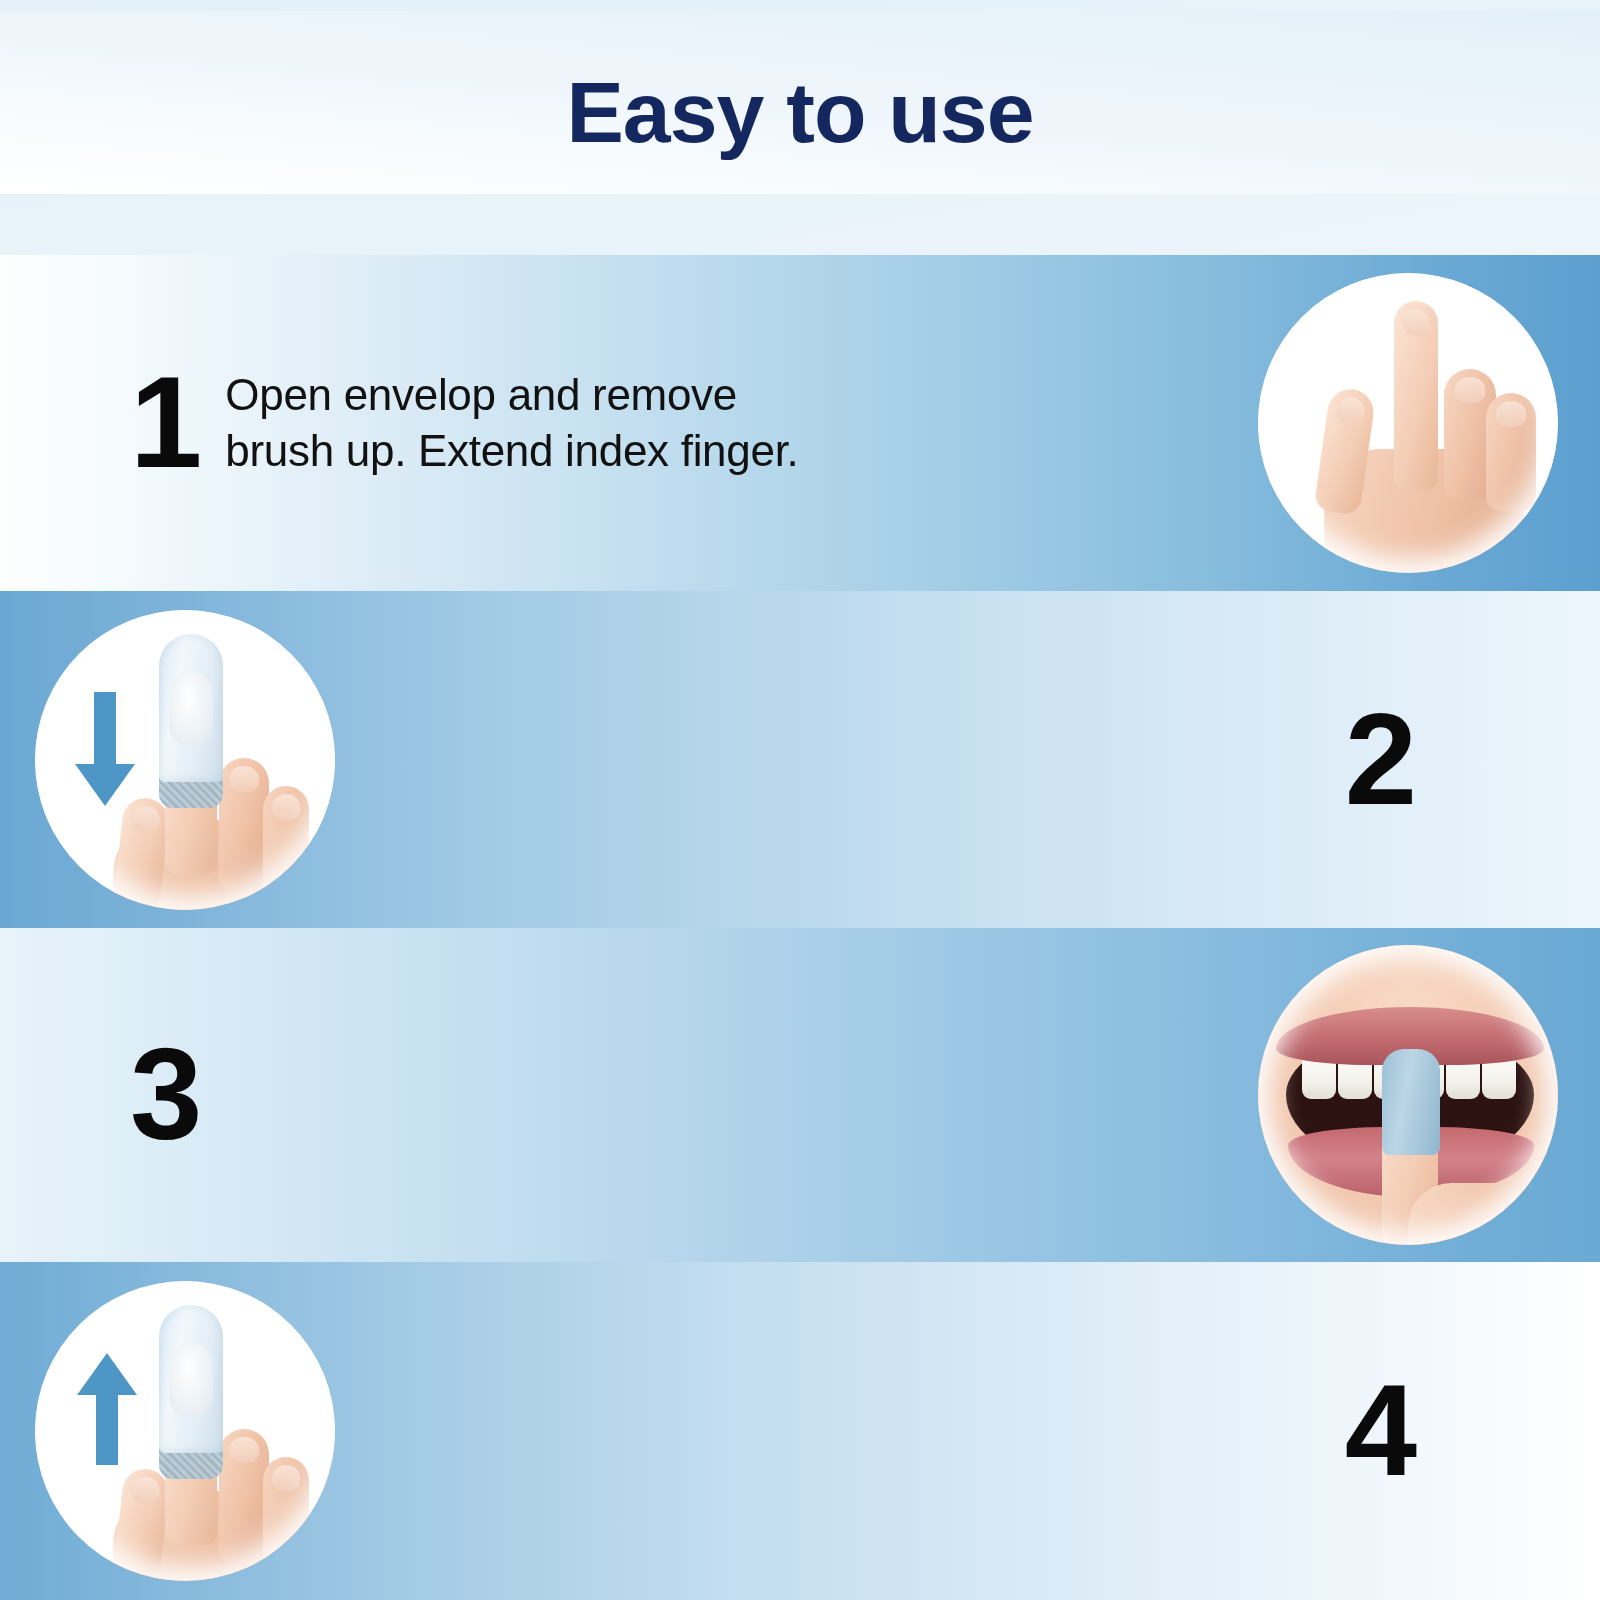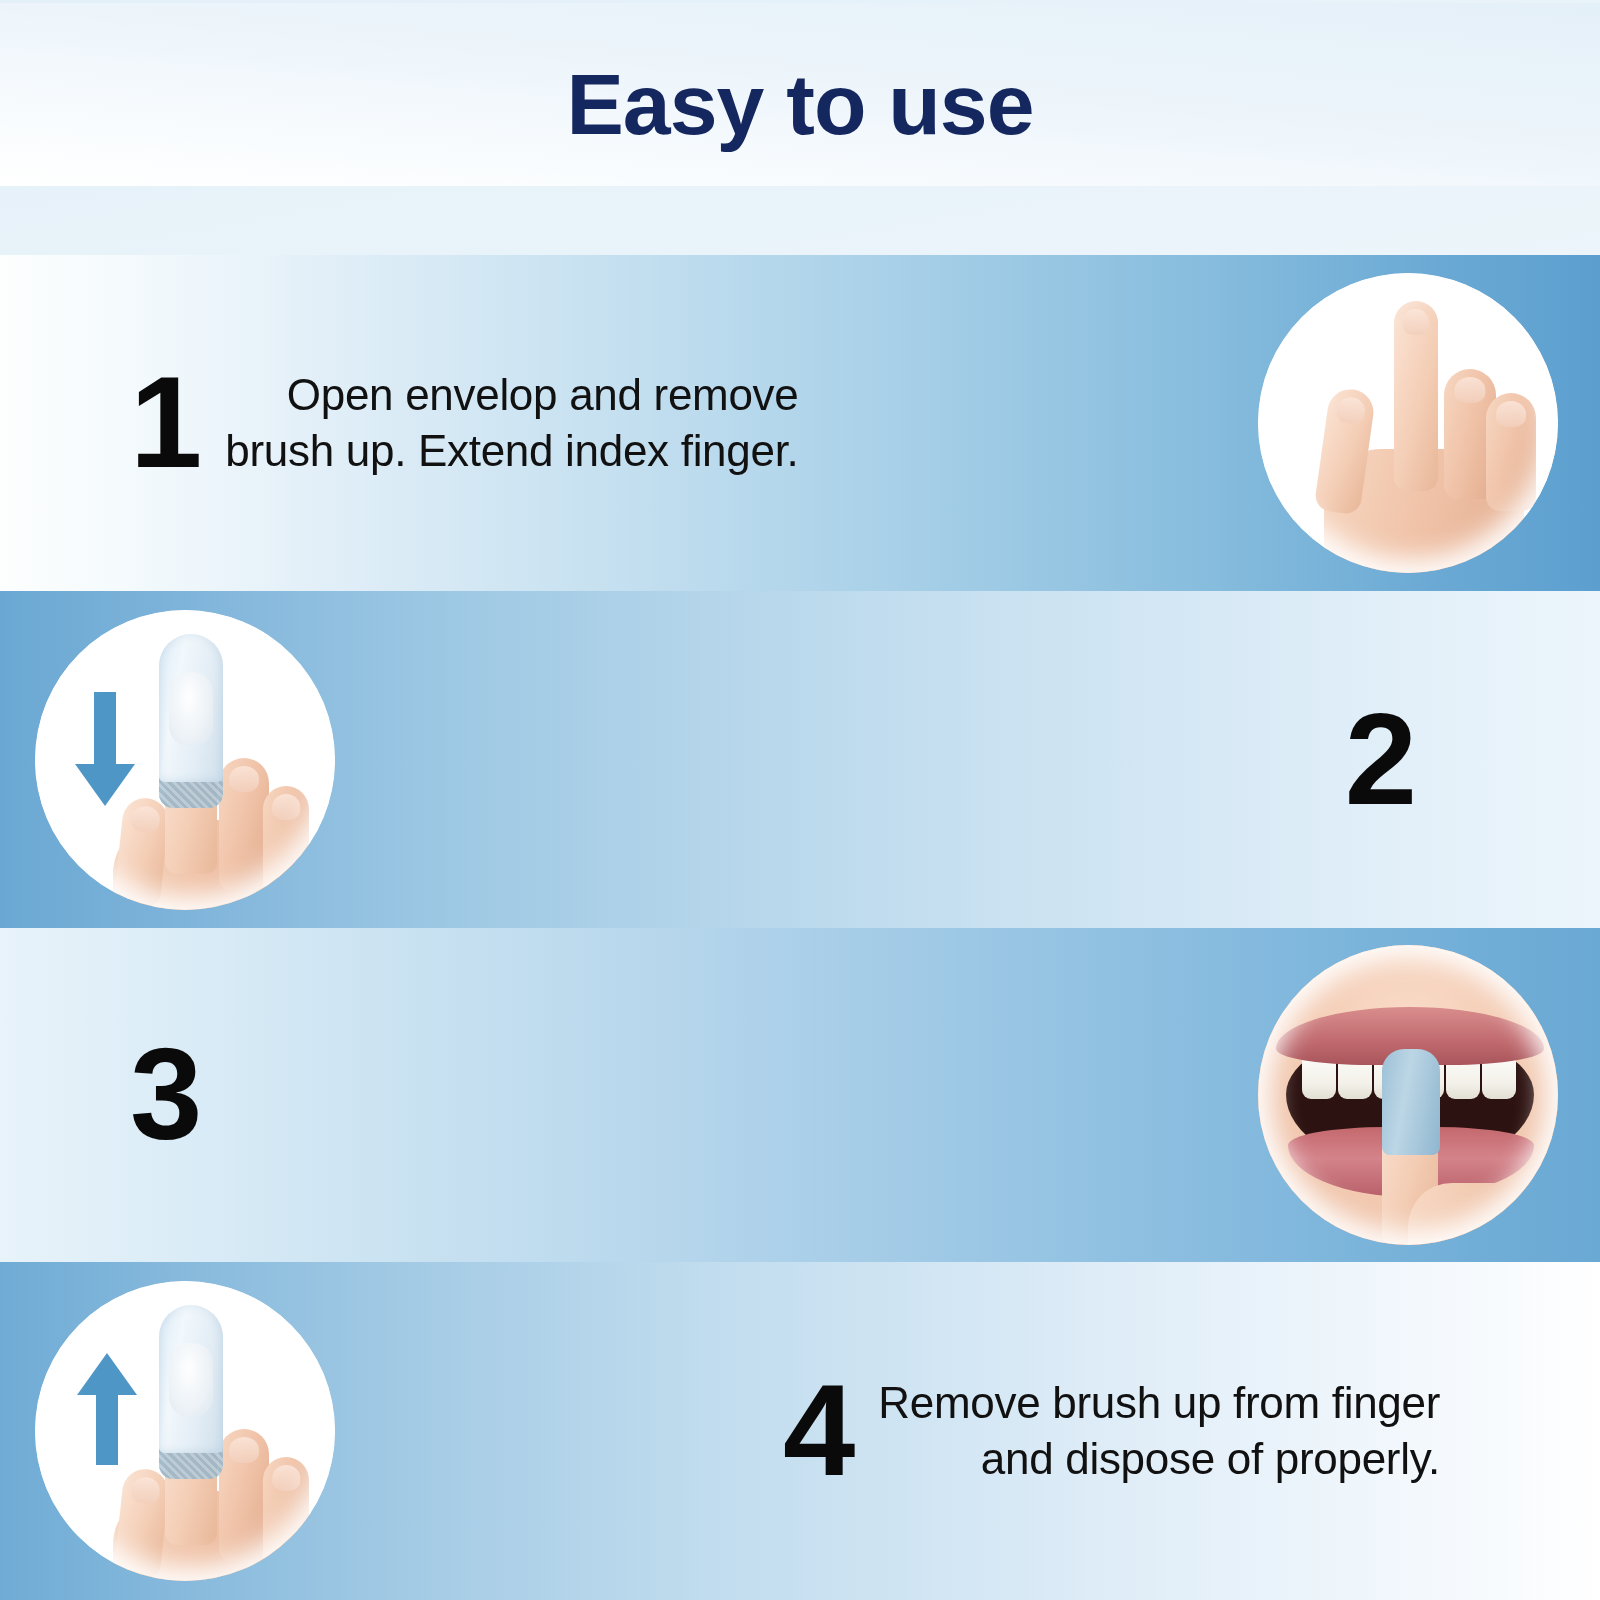--- a/index.html
+++ b/index.html
@@ -17,21 +17,21 @@
     width: 1600px;
     height: 1600px;
     overflow: hidden;
     background: linear-gradient(170deg, #e3f0f8 0%, #eef6fb 35%, #fbfdfe 70%, #ffffff 100%);
   }
 
   
   .header {
     position: absolute;
     left: 0;
-    top: 3px;
+    top: 11px;
     width: 1600px;
     height: 183px;
     background: linear-gradient(185deg, #e4f0f8 0%, #edf5fb 45%, #f9fcfe 80%, #ffffff 100%);
   }
   .title {
     position: absolute;
     left: 0;
     top: 58px;
     width: 1600px;
     text-align: center;
@@ -108,21 +108,20 @@
     margin-right: 26px;
     font-family: "Liberation Sans", sans-serif;
     letter-spacing: -3px;
   }
   .step-text {
     font-size: 44px;
     line-height: 1.28;
     color: #111111;
     white-space: pre-line;
     letter-spacing: -0.3px;
-    text-align: right;
   }
 
   
   .photo {
     position: relative;
     flex: 0 0 auto;
     width: 300px;
     height: 300px;
     border-radius: 50%;
     background: #ffffff;
@@ -379,22 +378,20 @@
       </div>
 
     </div>
   </div>
 
   <div class="band band-4">
     <div class="row text-right">
 
       <div class="text-block">
         <div class="step-number">4</div>
-        <div class="step-text">Remove brush up from finger
-and dispose of properly.</div>
       </div>
 
       <div class="photo">
         <div class="scene">
           <div class="s2-palm skin"></div>
           <div class="finger s2-thumb skin-lite">
               <div class="nail"></div>
             </div>
           <div class="finger s2-index skin-lite"></div>
           <div class="finger s2-mid skin">

